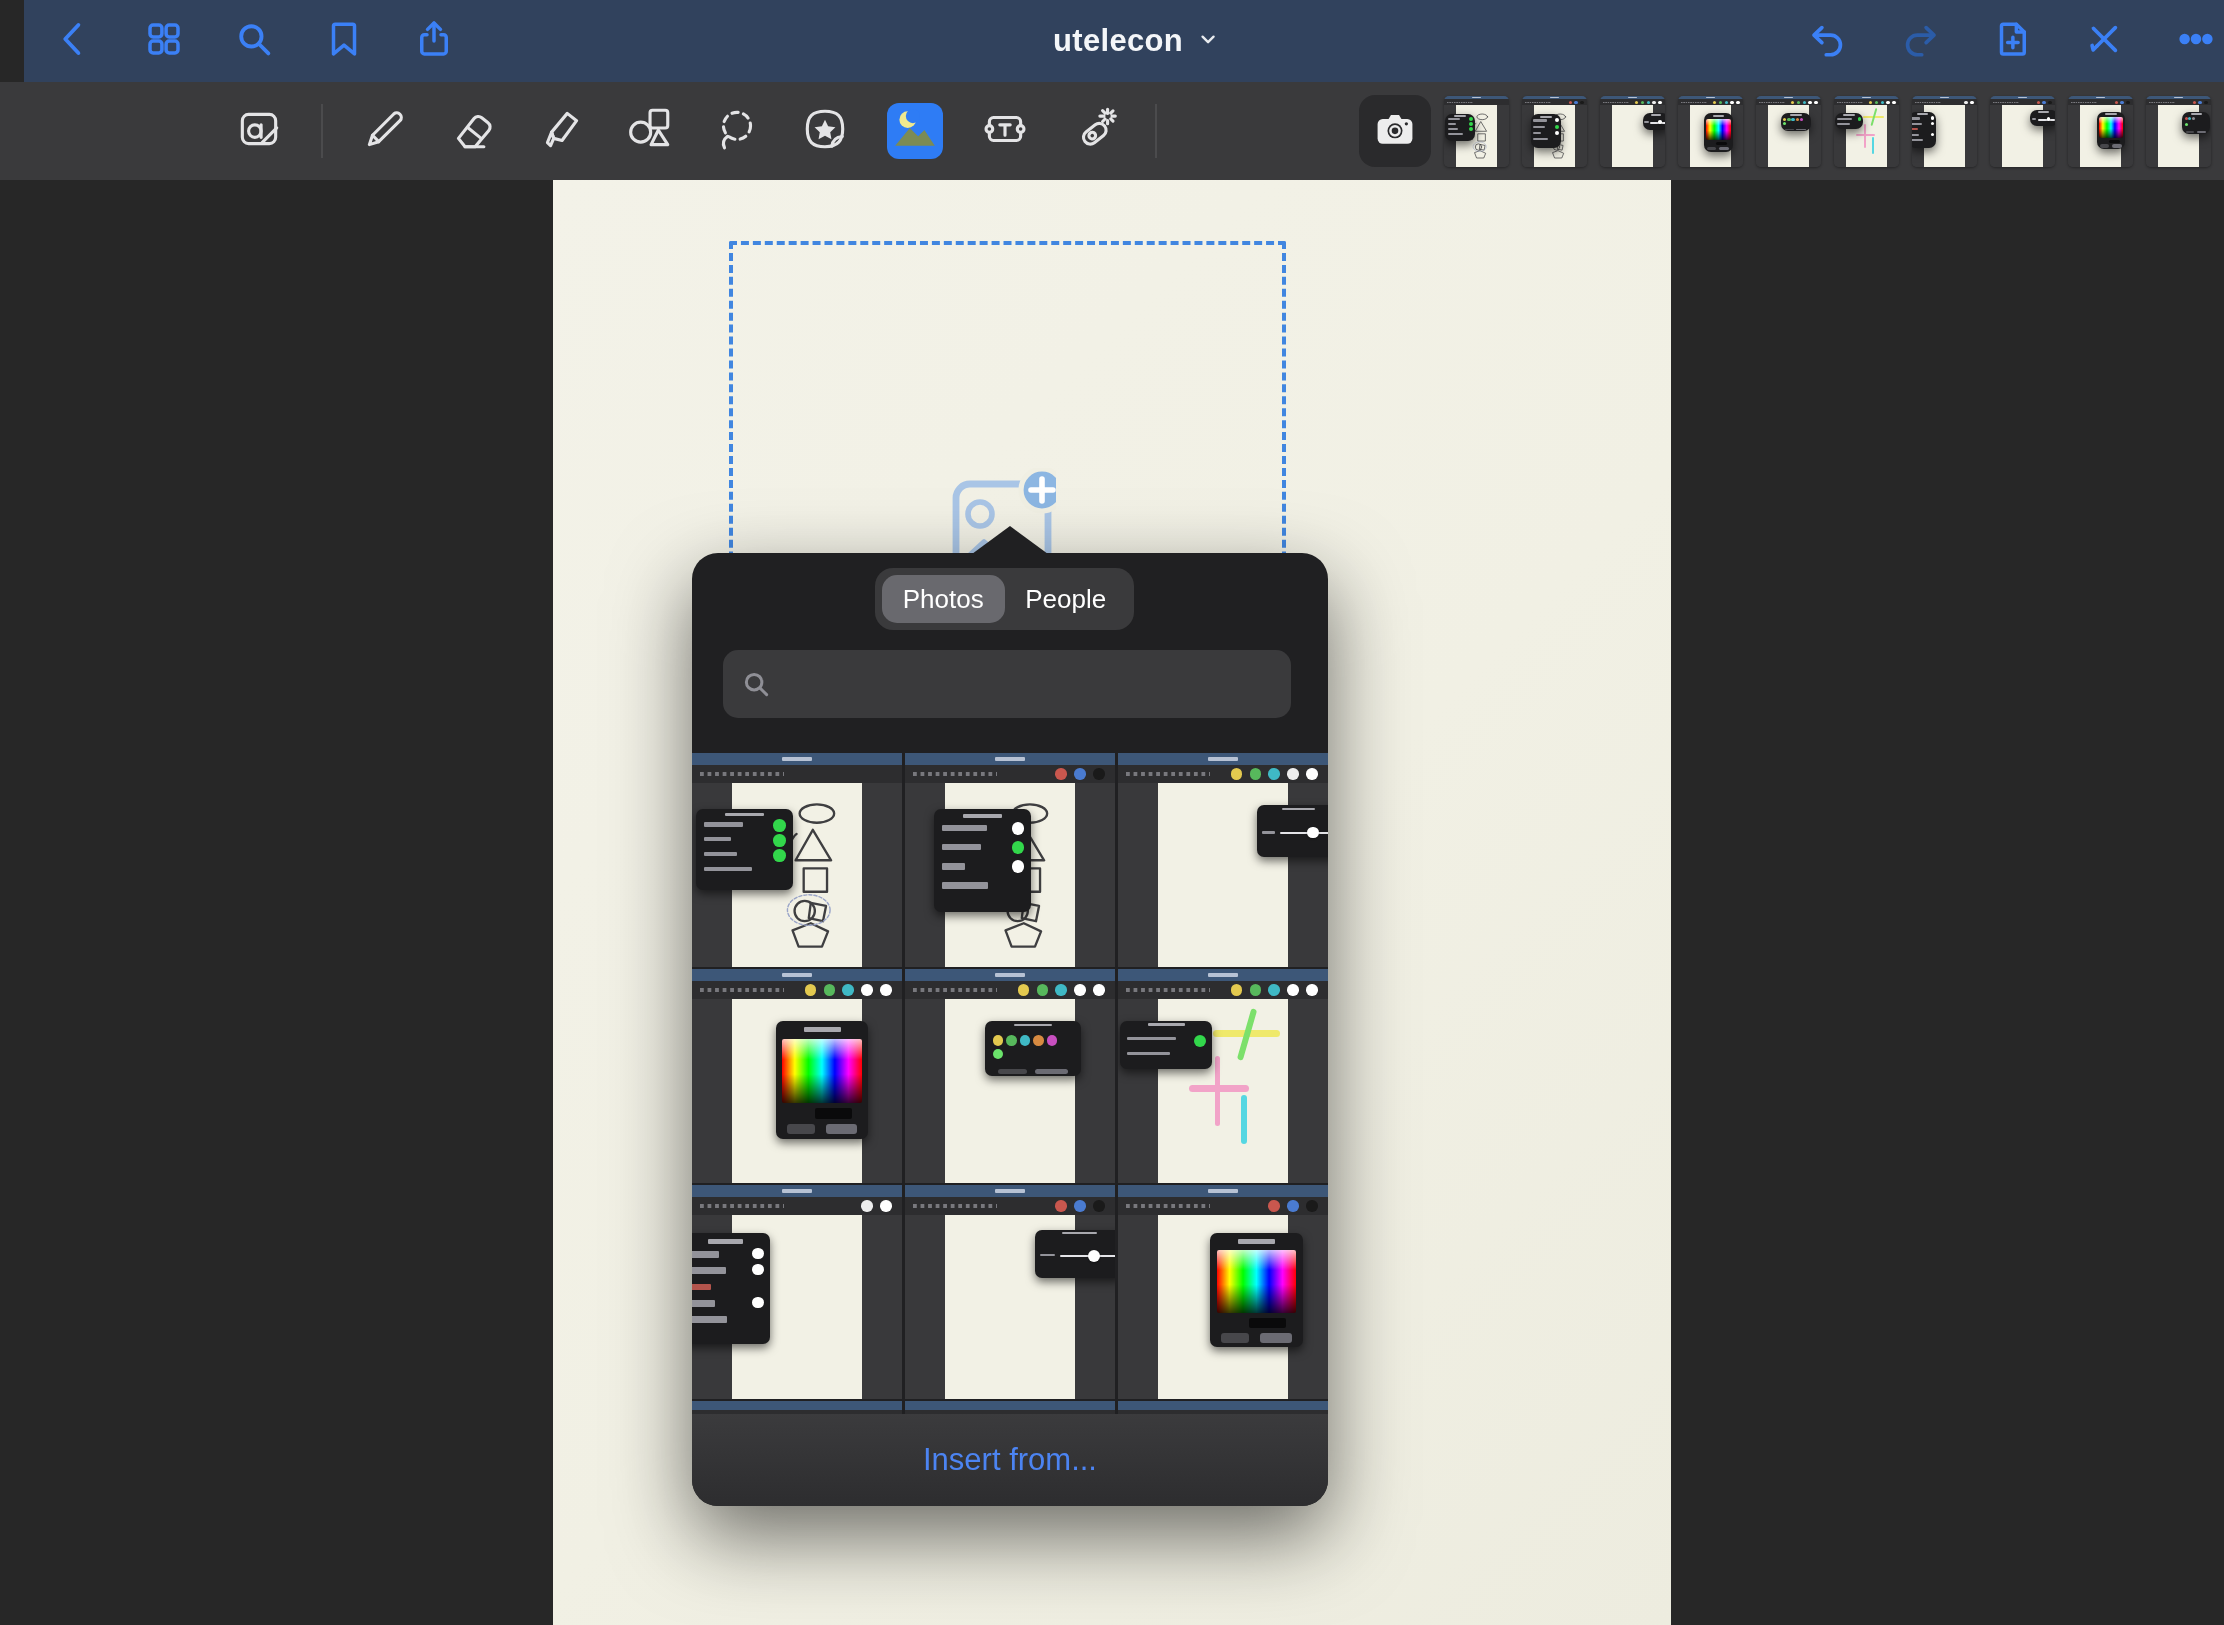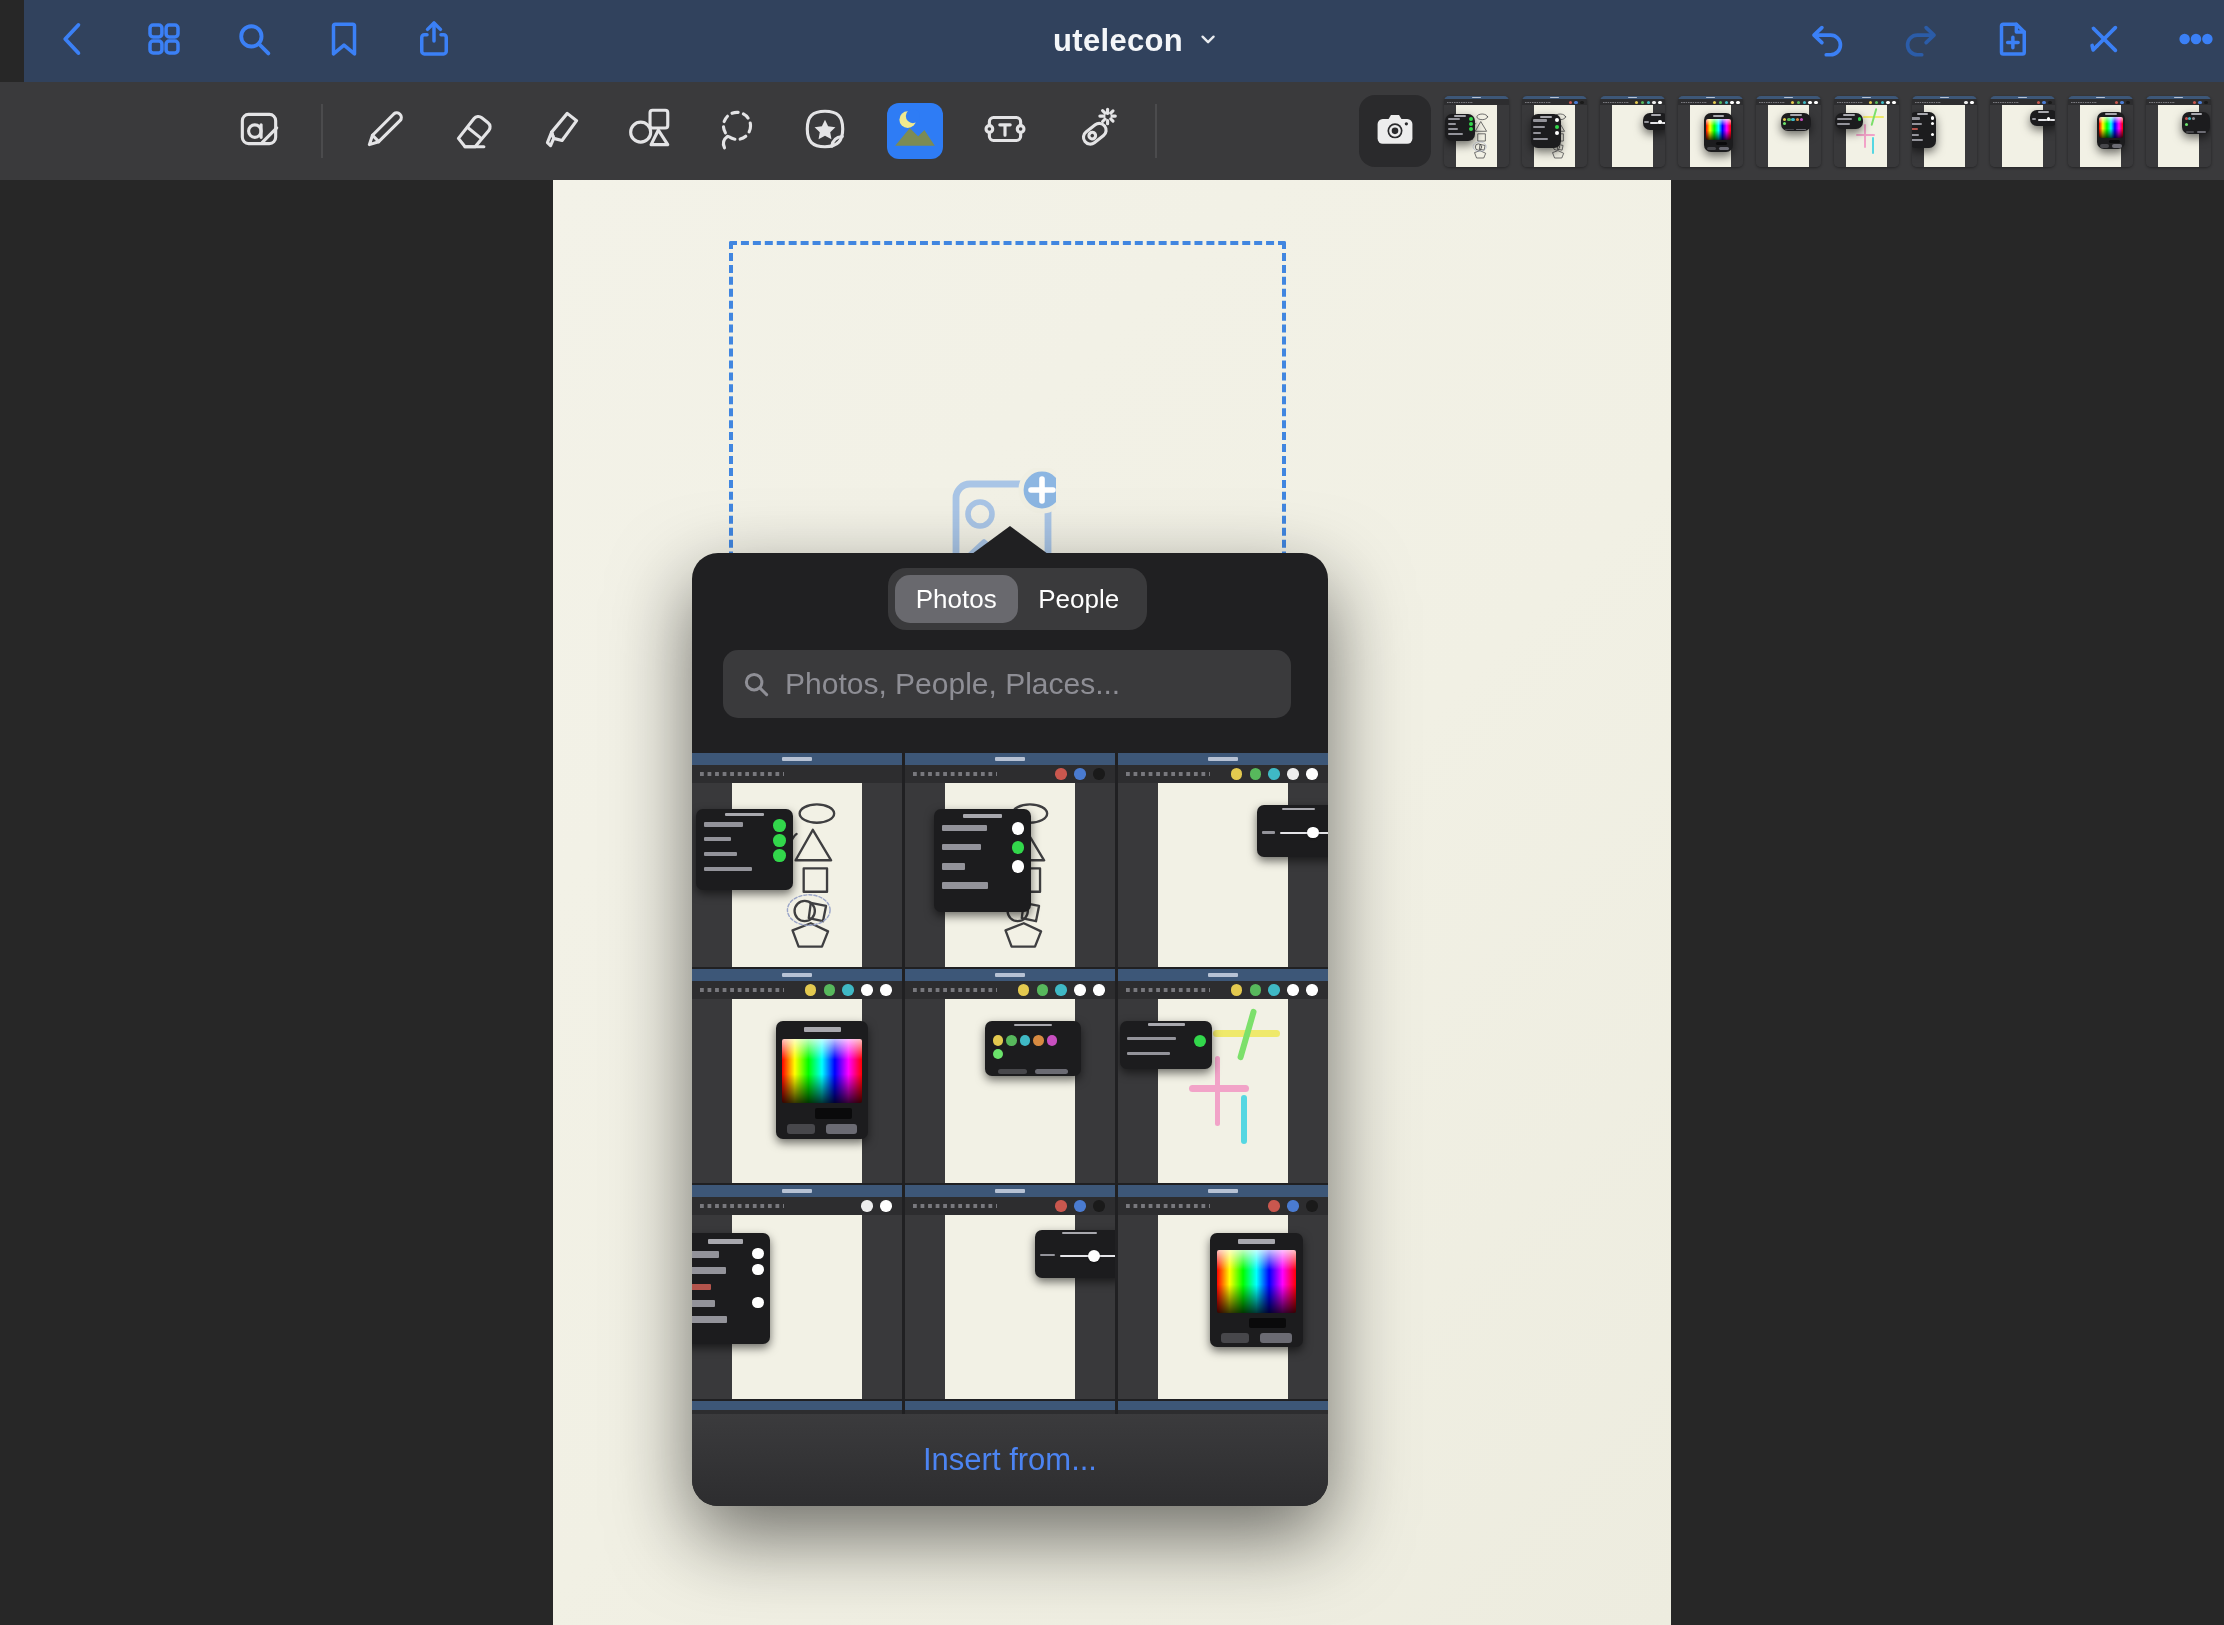--- a/index.html
+++ b/index.html
@@ -38,21 +38,21 @@
     background:linear-gradient(135deg,#F3F2E8 0%,#F1F0E4 55%,#EDECDF 100%);}
   .selection{position:absolute;left:729px;top:61px;width:557px;height:880px;
     border:4px dashed #4186E0;border-radius:2px;}
   .placeholder-ic{position:absolute;left:948px;top:288px;}
 
   
   .popover{position:absolute;left:692px;top:373px;width:636px;height:953px;background:#202022;
     border-radius:26px;box-shadow:0 30px 80px rgba(0,0,0,.55);}
   .pop-arrow{position:absolute;left:280px;top:-27px;width:76px;height:28px;background:#202022;
     clip-path:polygon(50% 0,100% 100%,0 100%);}
-  .segmented{position:absolute;left:196px;top:15px;width:259px;height:62px;background:#3A3A3C;
+  .segmented{position:absolute;left:183px;top:15px;width:259px;height:62px;background:#3A3A3C;
     border-radius:18px;display:flex;padding:7px;text-align:right;}
   .seg{flex:1;display:flex;align-items:center;justify-content:center;color:#FFFFFF;font-size:26px;
     font-weight:500;border-radius:15px;cursor:pointer;}
   .seg.selected{background:#69696E;}
   .searchbar{position:absolute;left:31px;top:97px;width:568px;height:68px;background:#3A3A3C;
     border-radius:15px;display:flex;align-items:center;padding:0 18px;gap:12px;}
   .searchbar svg{width:30px;height:30px;stroke:#8F8F96;fill:none;stroke-width:2.4;stroke-linecap:round;flex:none;}
   .searchbar input{flex:1;background:transparent;border:none;outline:none;color:#DDDDDF;font-size:30px;
     font-family:inherit;}
   .searchbar input::placeholder{color:#8E8E95;}
@@ -573,21 +573,20 @@
       <div class="seg">
         <span>People</span>
       </div>
     </div>
 
     <div class="searchbar">
       <svg viewBox="0 0 24 24">
           <circle cx="10.5" cy="10.5" r="6.2"></circle>
           <path d="M15.3 15.3 L20.5 20.5"></path>
         </svg>
-      <input type="text" placeholder="Photos, People, Places..." style="">
     </div>
 
     <div id="photo-grid">
         <div class="cell">
           <div class="mini">
             <div class="m-top">
               <div class="m-title"></div>
             </div>
             <div class="m-tb">
               <div class="m-glyphs"></div>

